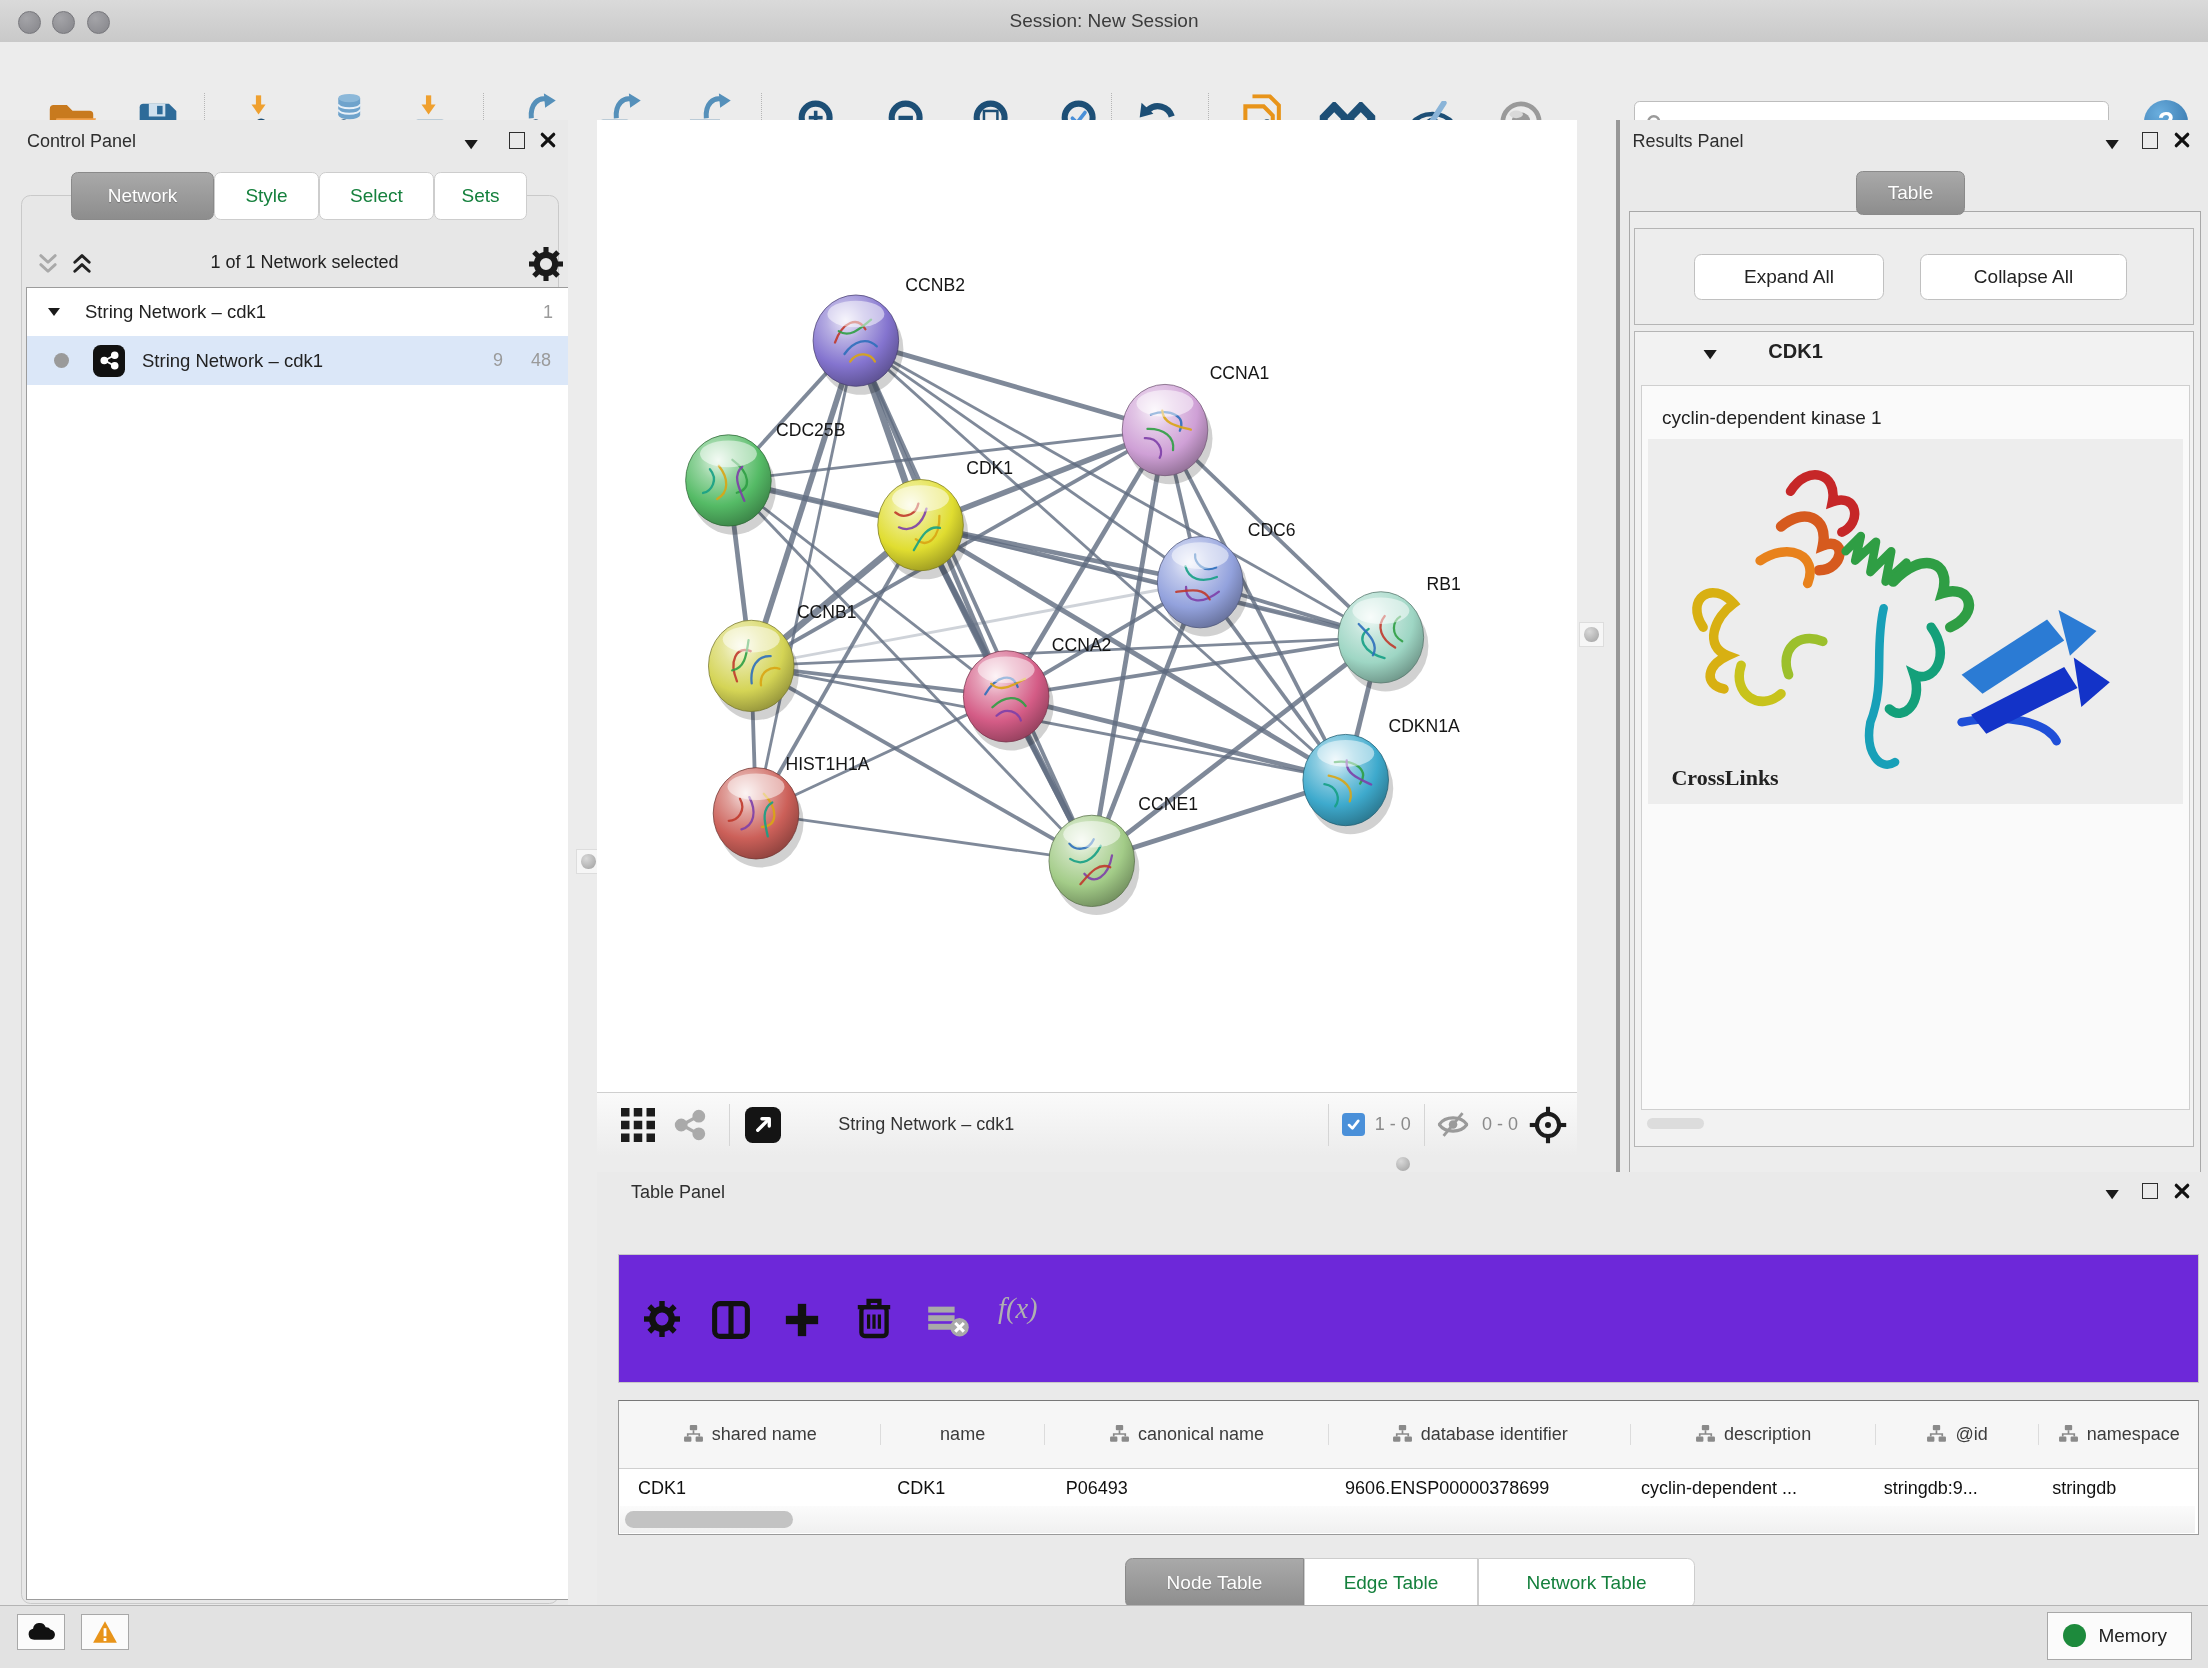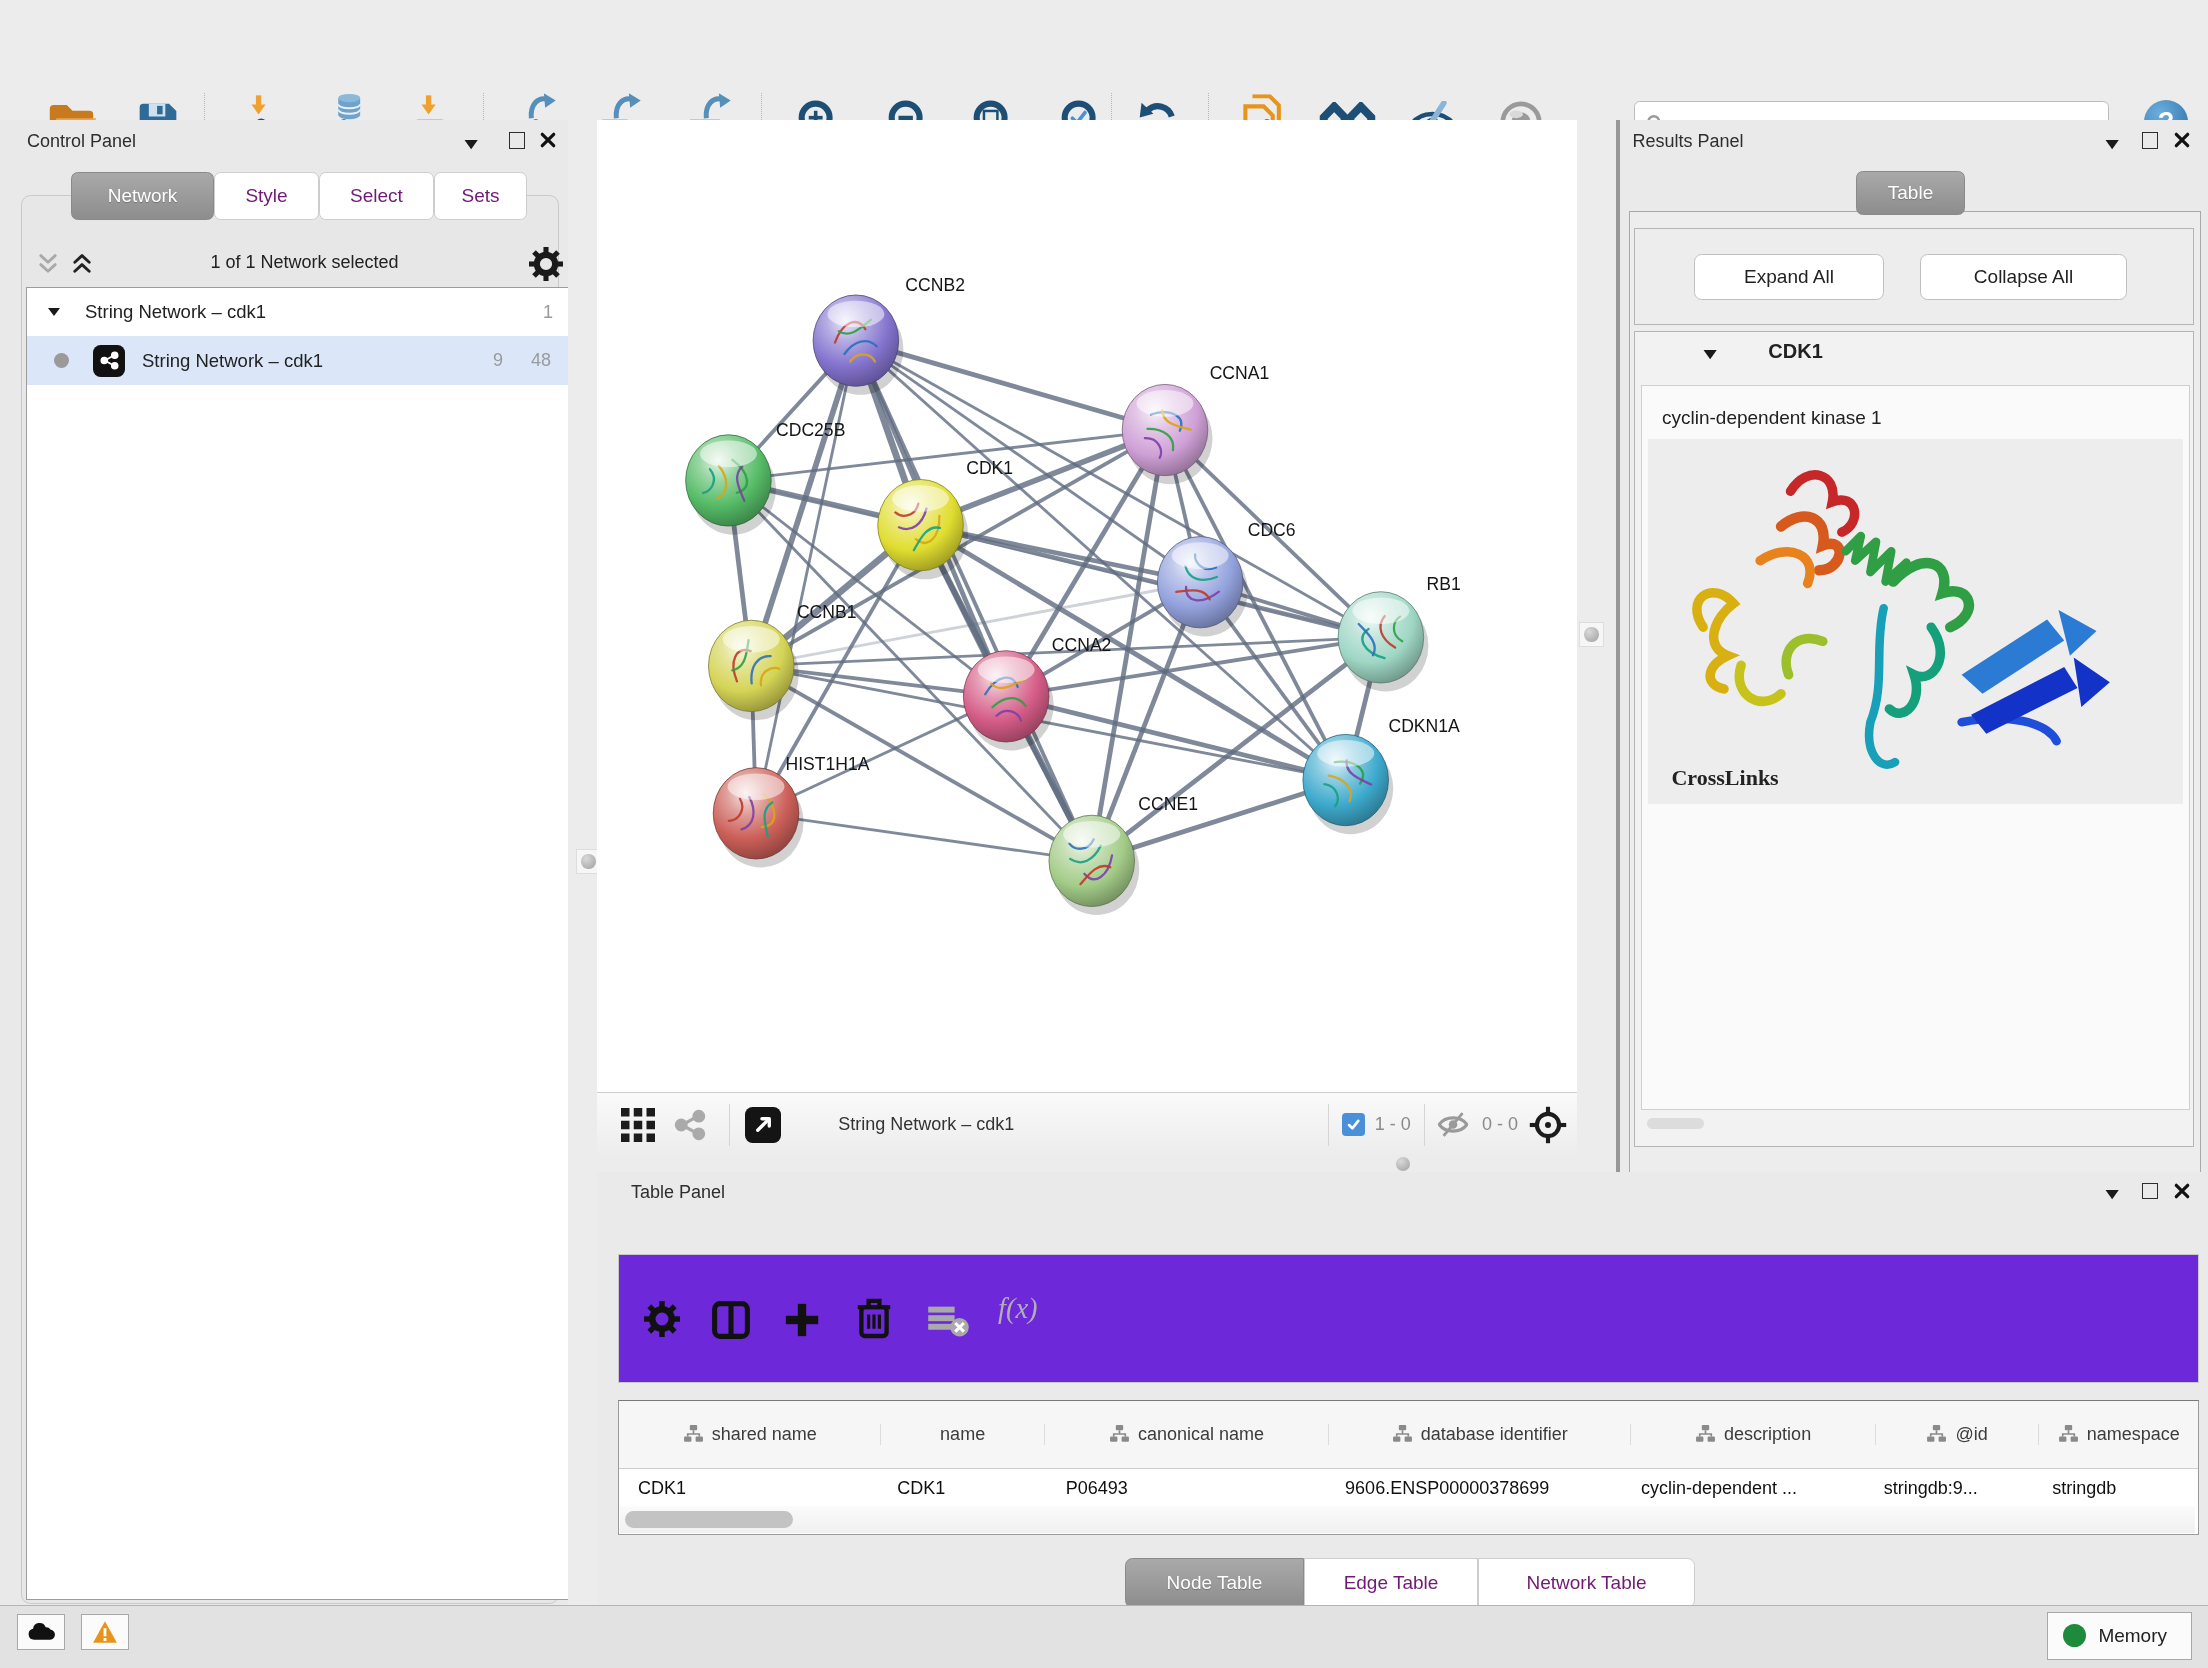--- a/index.html
+++ b/index.html
@@ -16,21 +16,21 @@
   .toolbar{background:#ececec;border-bottom:1px solid #c2c2c2;}
   .tbtn{display:flex;align-items:center;justify-content:center;cursor:default;}
   .tsep{border-left:1.9px dotted #b5b5b5;width:0;height:59px;top:51px;}
   .searchbox{background:#fff;border:1px solid #bdbdbd;border-radius:5.7px;}
   .helpbtn{border-radius:50%;background:radial-gradient(circle at 35% 30%,#6aaede,#2e6da4);color:#fff;
            font-weight:bold;font-size:27px;display:flex;align-items:center;justify-content:center;}
   
   .panel-title{font-size:18px;color:#2e2e2e;}
   .phdr-sq{width:14.3px;height:14.3px;border:1.9px solid #2e2e2e;background:transparent;}
   .tab{display:flex;align-items:center;justify-content:center;font-size:19px;border:1px solid #cdcdcd;
-       background:#fff;color:#701a75;border-radius:6.7px;}
+       background:#fff;color:#15803d;border-radius:6.7px;}
   .tab.sel{background:linear-gradient(#a9a9a9,#8d8d8d);color:#fff;border-color:#8a8a8a;
        text-shadow:0 1px 1px rgba(0,0,0,.25);}
   .cp-container{background:#e7e7e7;border:1px solid #c9c9c9;border-radius:9.5px;}
   .listbox{background:#fff;border:1.4px solid #9c9c9c;}
   .tree-count{color:#9a9a9a;}
   .row-sel{background:#dbe7f8;}
   .badge-share{background:#111;border-radius:7.6px;display:flex;align-items:center;justify-content:center;}
   .graydot{width:15px;height:15px;border-radius:50%;background:#9a9a9a;}
   .tri-down{width:0;height:0;border-left:7.6px solid transparent;border-right:7.6px solid transparent;border-top:10.5px solid #1a1a1a;}
   .tri-down.sm{border-left-width:6.7px;border-right-width:6.7px;border-top-width:8.6px;}
@@ -249,20 +249,26 @@
         </g>
       </symbol>
   <symbol id="sym-tridown" viewBox="0 0 14 11">
         <path d="M0.5 1 H13.5 L7 10 Z" fill="currentColor"></path>
       </symbol>
 </defs>
 </svg>
 
 <div id="app">
 
+  <div class="ab titlebar" style="left:0;top:0;width:2208px;height:42px">
+    <div class="ab tl-circle" style="left:18px;top:10.5px"></div>
+    <div class="ab tl-circle" style="left:52px;top:10.5px"></div>
+    <div class="ab tl-circle" style="left:87px;top:10.5px"></div>
+    <div class="ab win-title" style="left:0;top:0">Session: New Session</div>
+  </div>
 
   <div class="ab toolbar" style="left:0;top:42px;width:2208px;height:78px">
     <div class="ab tbtn" style="left:46px;top:55px;width:53px;height:49px">
         <svg width="49" height="42" viewBox="0 0 52 44">
           <use href="#sym-folder"></use>
         </svg>
       </div>
     <div class="ab tbtn" style="left:131px;top:55px;width:53px;height:49px">
         <svg width="44" height="44" viewBox="0 0 46 46">
           <use href="#sym-floppy"></use>

